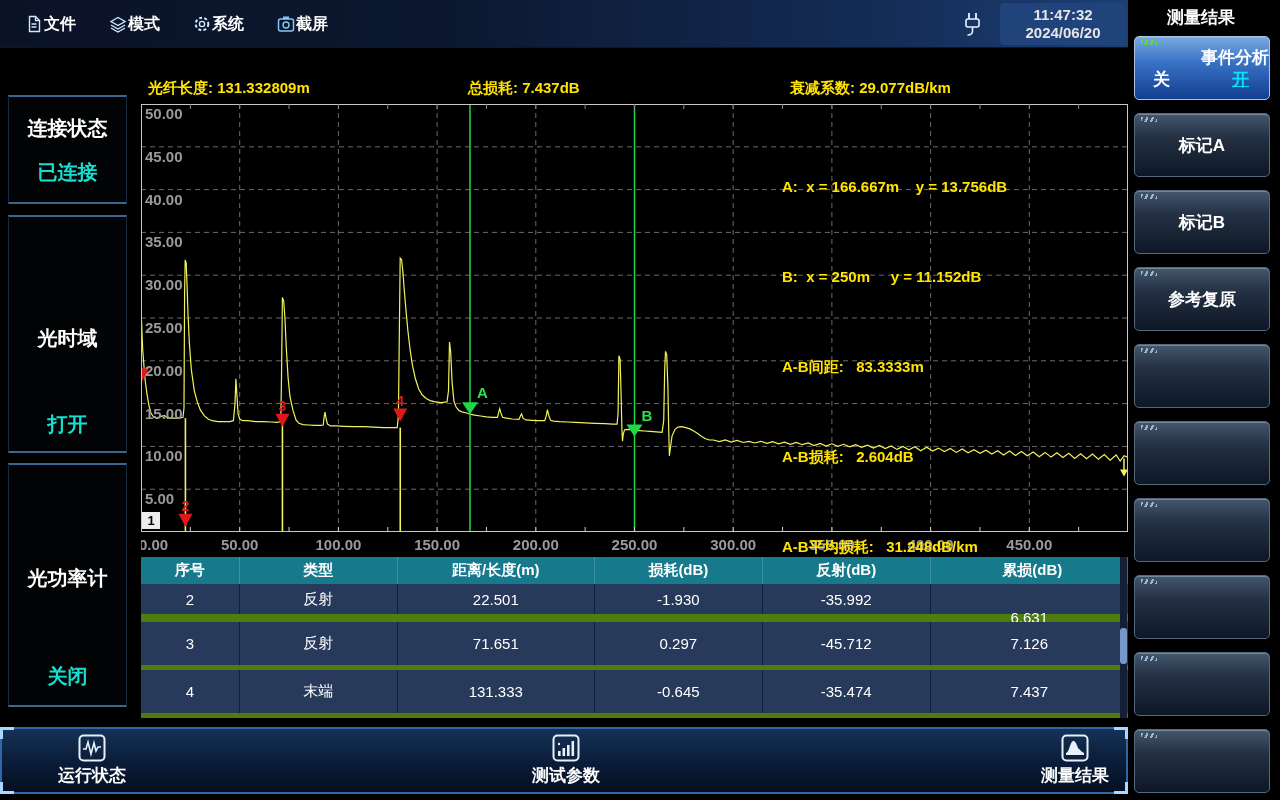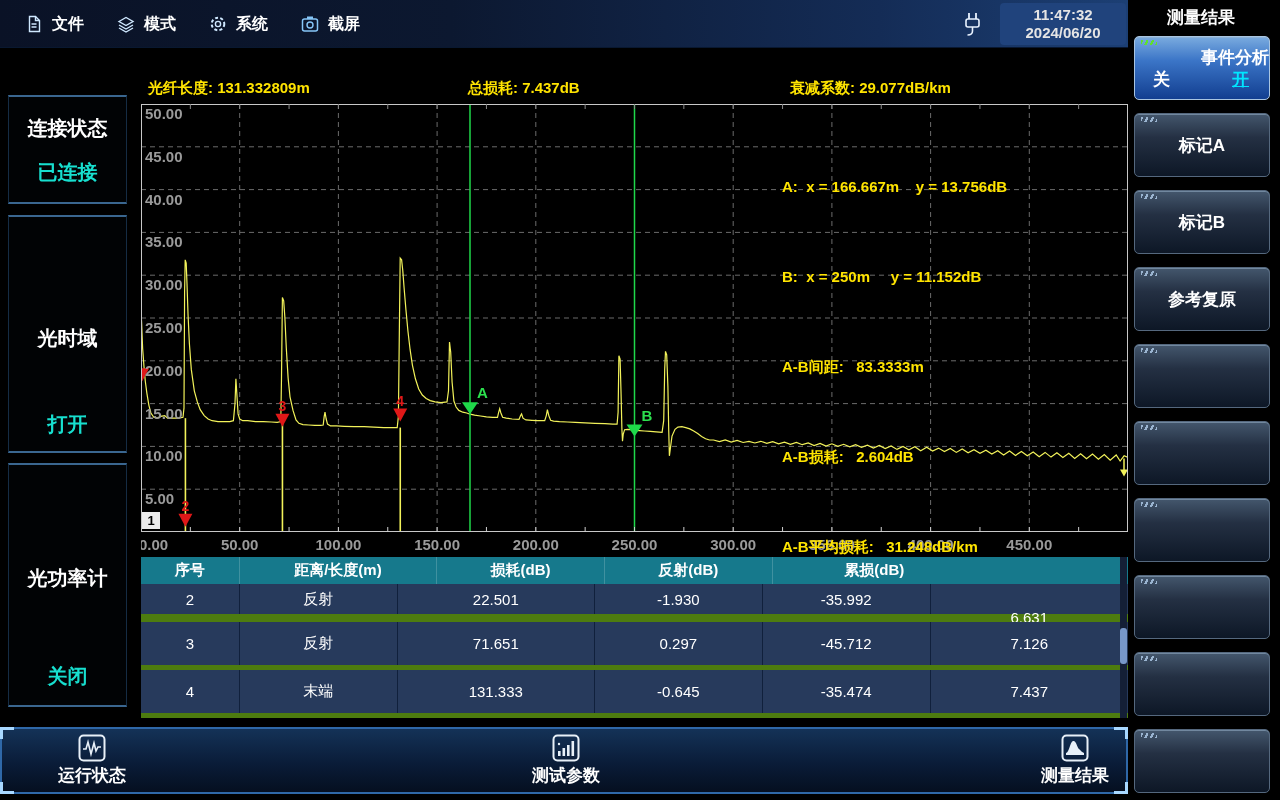--- a/index.html
+++ b/index.html
@@ -5,21 +5,21 @@
   * { margin:0; padding:0; box-sizing:border-box; }
   html,body { background:#000; }
   body { font-family:"Liberation Sans","DejaVu Sans",sans-serif; }
   .screen { position:relative; width:1280px; height:800px; background:#000; overflow:hidden; }
 
   
   .topbar { position:absolute; left:0; top:0; width:1128px; height:48px;
     background:linear-gradient(90deg,#0a1226 0%,#0c1830 40%,#142c56 78%,#1c3f74 100%);
     border-bottom:1px solid #091830; }
   .menu { position:absolute; left:24px; top:0; height:48px; display:flex; align-items:center; gap:32px; }
-  .menu-item { display:flex; align-items:center; gap:8px; cursor:default; }
+  .menu-item { display:flex; align-items:center; cursor:default; }
   .menu-item span.lbl { color:#fff; font-size:16px; font-weight:bold; }
   .time-box { position:absolute; right:2px; top:3px; width:126px; height:42px;
     background:#20437c; border-radius:4px; text-align:center; padding-top:3px; }
   .time-box div { color:#e5e5e5; font-size:15px; font-weight:bold; line-height:18px; }
   .plug { position:absolute; right:142px; top:10px; }
 
   
   .right-panel { position:absolute; left:1130px; top:0; width:150px; height:800px; background:#000; }
   .rp-title { position:absolute; left:0; top:6px; width:142px; text-align:center;
     color:#fff; font-size:17px; font-weight:bold; }
@@ -300,20 +300,21 @@
     <div>B:  x = 250m     y = 11.152dB</div>
     <div>A-B间距:   83.3333m</div>
     <div>A-B损耗:   2.604dB</div>
     <div>A-B平均损耗:   31.248dB/km</div>
   </div>
   <div class="trace-num">1</div>
 
   <div class="evt-table" id="evt-table">
     <div class="thead" id="evt-thead">
         <div class="th" style="width: 10%;">序号</div>
+        <div class="th" style="width: 16%;">类型</div>
         <div class="th" style="width: 20%;">距离/长度(m)</div>
         <div class="th" style="width: 17%;">损耗(dB)</div>
         <div class="th" style="width: 17%;">反射(dB)</div>
         <div class="th" style="width: 20%; padding-left: 6px;">累损(dB)</div>
       </div>
   <div class="trow" style="top: 27px; height: 30px;">
         <div class="td" style="width: 10%;">2</div>
         <div class="td" style="width: 16%;">反射</div>
         <div class="td" style="width: 20%;">22.501</div>
         <div class="td" style="width: 17%;">-1.930</div>

